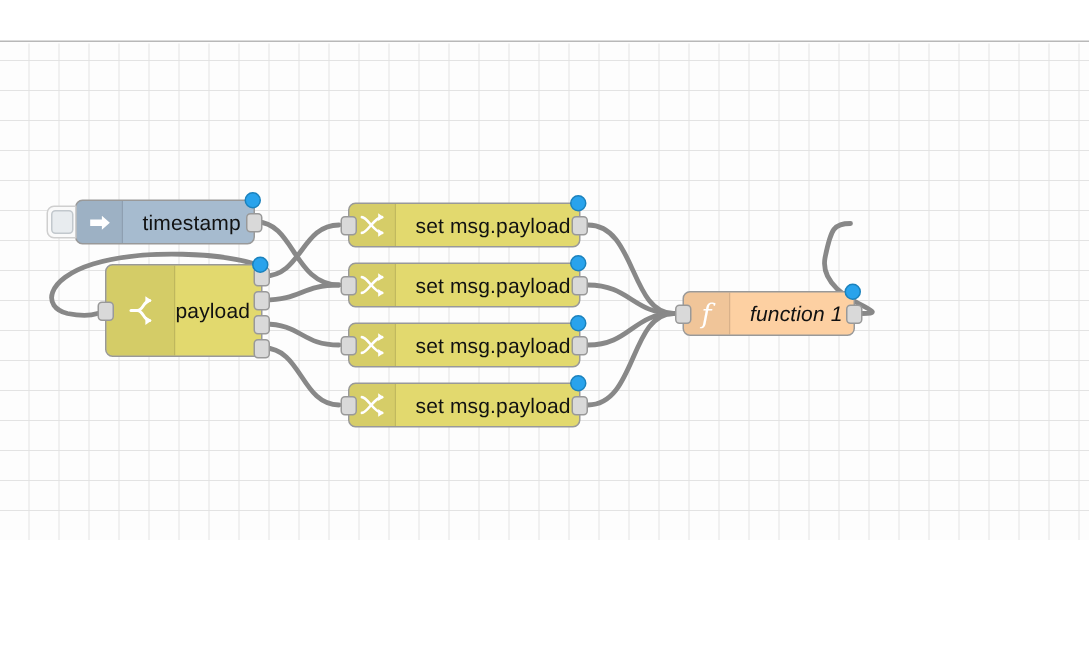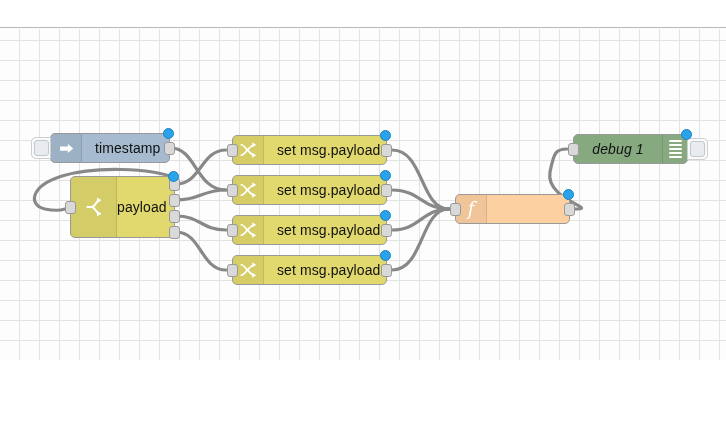--- a/index.html
+++ b/index.html
@@ -280,35 +280,21 @@
       <div class="port out" style="top:8px;"></div>
       <div class="status-dot" style="right:-5px; top:-6px;"></div>
     </div>
 
     <div class="node" style="left:455px; top:194px; width:115px; height:30px; background:#fdd0a2;">
       <div class="node-icon-box">
         <svg width="16" height="20" viewBox="0 0 16 20">
           <text x="8" y="16" text-anchor="middle" fill="#ffffff" font-family="DejaVu Serif, serif" font-style="italic" font-size="18">f</text>
         </svg>
       </div>
-      <div class="port in" style="top:8px;"></div>
-      <div class="port out" style="top:8px;"></div>
-      <div class="status-dot" style="right:-5px; top:-6px;"></div>
-    </div>
-
-    <div class="node" style="left:573px; top:134px; width:115px; height:30px; background:#87a980;">
-      <div class="node-label italic center" style="padding-left:0; padding-right:0;">debug 1</div>
-      <div class="debug-lines">
-        <span></span>
-          <span></span>
-          <span></span>
-          <span></span>
-          <span></span>
-      </div>
-      <div class="debug-btn">
-        <i></i>
-      </div>
-      <div class="port in" style="top:8px;"></div>
-      <div class="status-dot" style="right:-5px; top:-6px;"></div>
-    </div>
+      <div class="node-label italic">function 1</div>
+      <div class="port in" style="top:8px;"></div>
+      <div class="port out" style="top:8px;"></div>
+      <div class="status-dot" style="right:-5px; top:-6px;"></div>
+    </div>
+
 
   </div>
 </div>
 
 </body></html>

